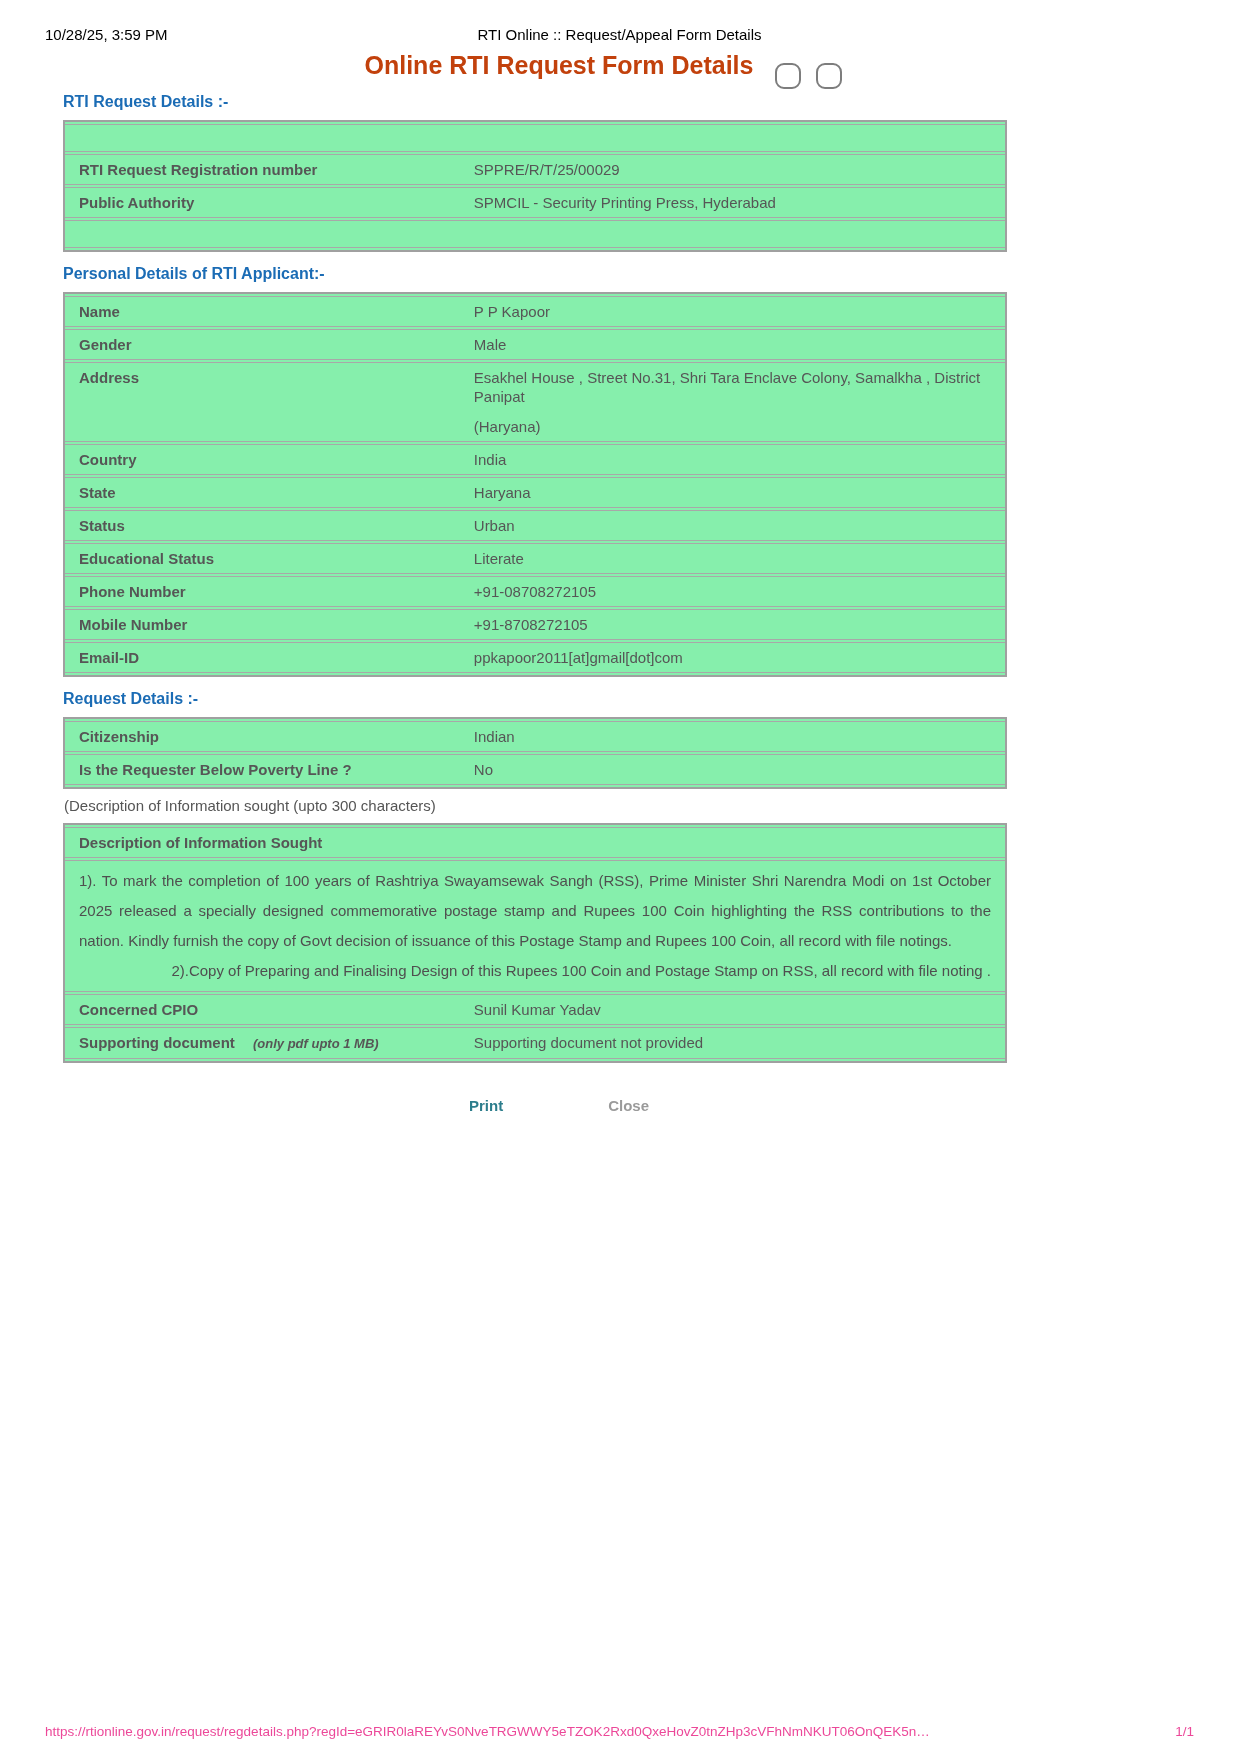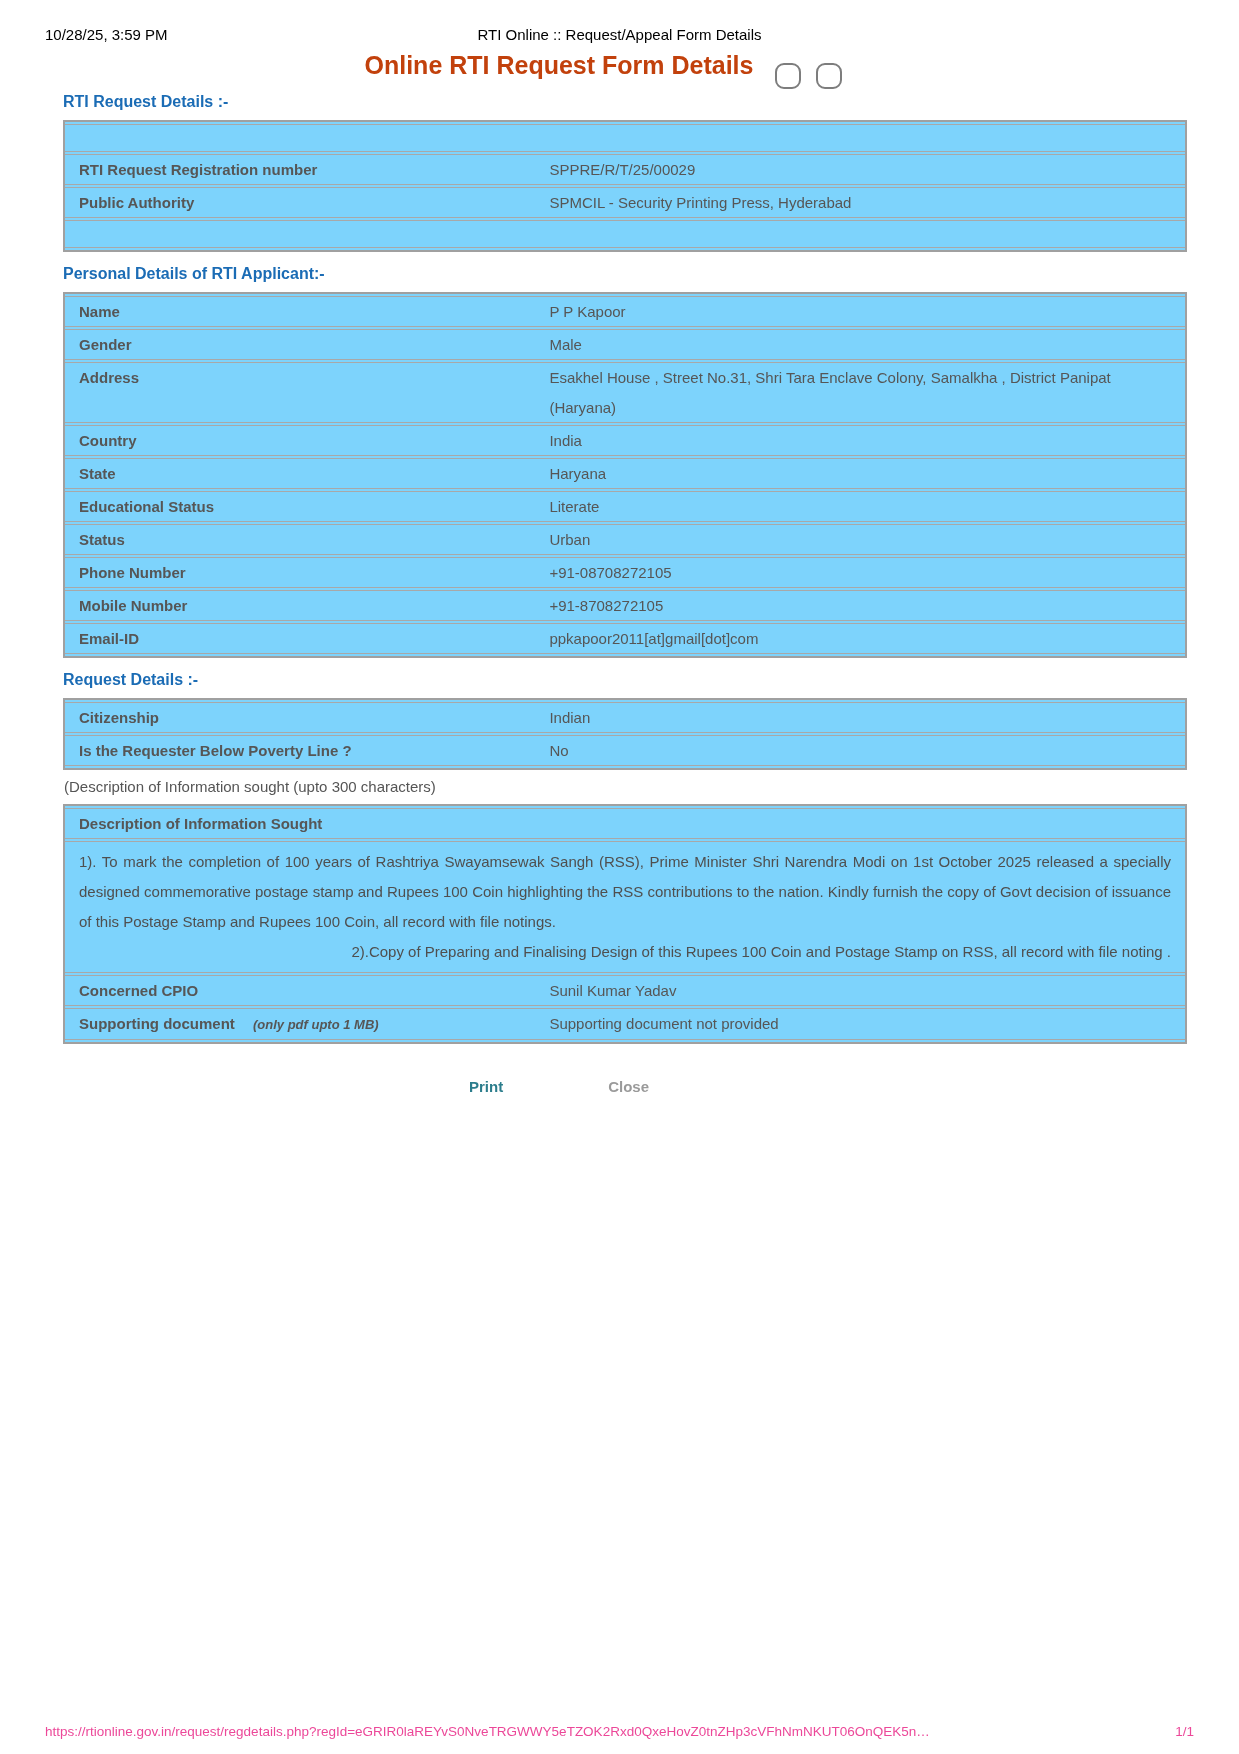--- a/index.html
+++ b/index.html
@@ -29,24 +29,24 @@
   .page-title {
     margin-top: 51px; text-align: center;
     font-size: 25px; font-weight: 600; color: #c2410c;
     letter-spacing: 0px;
   }
   h2.sec {
     margin-top: 13px; margin-bottom: 9px;
     font-size: 16px; font-weight: 700; color: #1b6cb5;
   }
   table.grid {
-    width: 1124px;
+    width: 944px;
     border: 2px solid #a0a0a0;
     border-collapse: separate; border-spacing: 0 2px;
-    background: #7dd3fc;
+    background: #86efac;
     margin-bottom: 4px;
   }
   table.grid td {
     border-top: 1px solid #a8a8a8; border-bottom: 1px solid #a8a8a8;
     padding: 5px 14px;
     font-size: 15px; line-height: 19px; color: #565656;
     vertical-align: top;
   }
   table.grid tr.empty-row td { height: 28px; border-top: 1px solid #a8a8a8; border-bottom: 1px solid #a8a8a8; }
   td.lbl { width: 42%; font-weight: 700; color: #4f4f4f; }
@@ -132,26 +132,26 @@
     </tr>
     <tr>
       <td class="lbl">Country</td>
       <td class="val">India</td>
     </tr>
     <tr>
       <td class="lbl">State</td>
       <td class="val">Haryana</td>
     </tr>
     <tr>
+      <td class="lbl">Status</td>
+      <td class="val">Urban</td>
+    </tr>
+    <tr>
       <td class="lbl">Educational Status</td>
       <td class="val">Literate</td>
-    </tr>
-    <tr>
-      <td class="lbl">Status</td>
-      <td class="val">Urban</td>
     </tr>
     <tr>
       <td class="lbl">Phone Number</td>
       <td class="val">+91-08708272105</td>
     </tr>
     <tr>
       <td class="lbl">Mobile Number</td>
       <td class="val">+91-8708272105</td>
     </tr>
     <tr>

